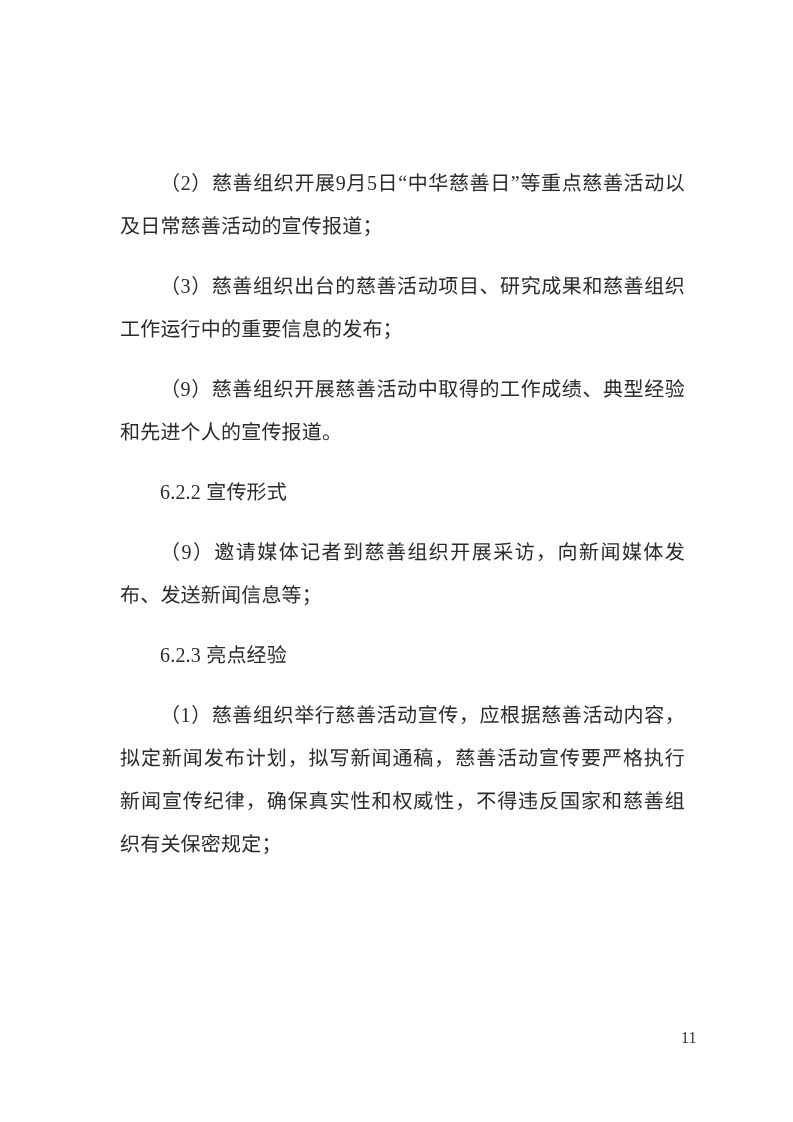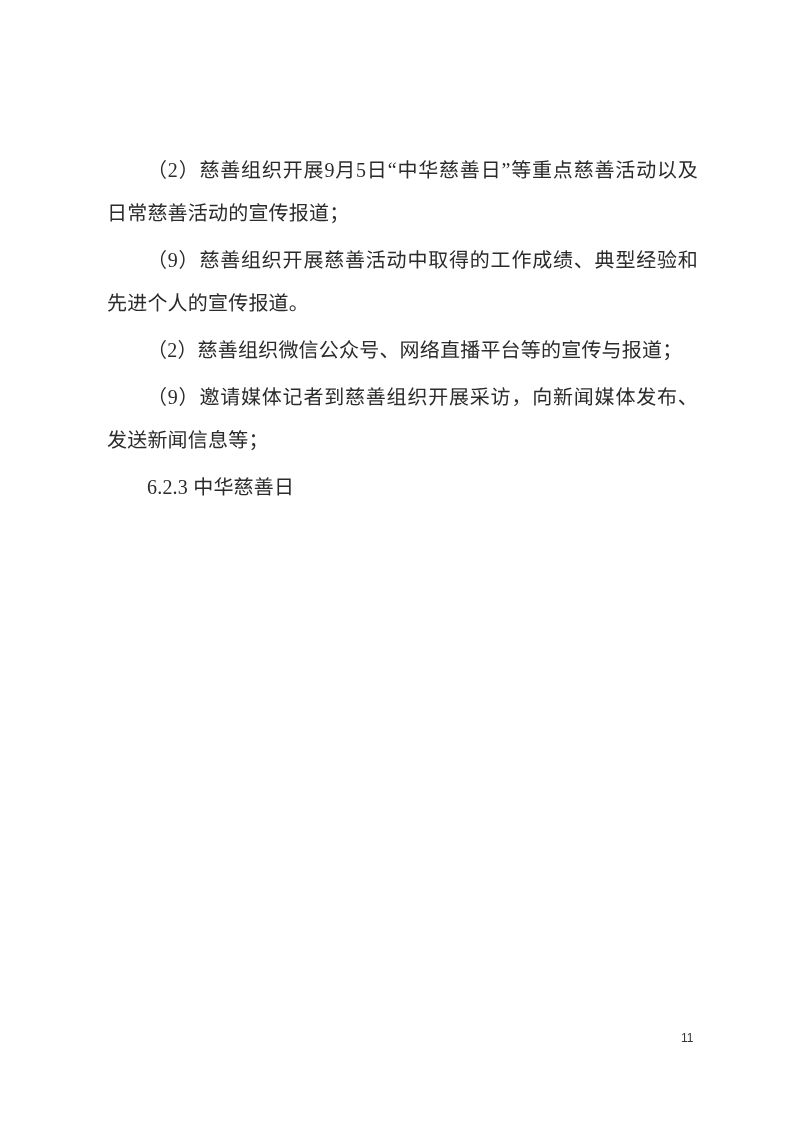--- a/index.html
+++ b/index.html
@@ -15,48 +15,50 @@
     overflow: hidden;
     font-family: "Liberation Serif", "DejaVu Serif", serif;
   }
   .content {
     position: absolute;
     left: 103px;
     top: 145px;
     width: 599px;
   }
   .content p {
-    margin: 4px;
+    margin: 17px;
     padding: 0;
     font-size: 20px;
     line-height: 43px;
     color: #2b2b2b;
     text-align: justify;
     text-justify: inter-ideograph;
     text-indent: 2em;
     letter-spacing: 0.2px;
   }
   .content p.heading {
     text-align: left;
   }
   .page-number {
     position: absolute;
     left: 681px;
     top: 1029px;
-    font-size: 12px;
+    font-size: 16px;
     line-height: 18px;
     color: #333333;
-    font-family: Liberation Sans, sans-serif;
+    font-family: Liberation Serif, serif;
   }
 </style>
 </head>
 <body>
 
 <div class="page">
   <div class="content">
     <p>（2）慈善组织开展9月5日“中华慈善日”等重点慈善活动以及日常慈善活动的宣传报道；</p>
+    <p>（3）慈善组织出台的慈善活动项目、研究成果和慈善组织工作运行中的重要信息的发布；</p>
     <p>（9）慈善组织开展慈善活动中取得的工作成绩、典型经验和先进个人的宣传报道。</p>
-    <p>（2）慈善组织微信公众号、网络直播平台等的宣传与报道；</p>
+    <p class="heading">6.2.2 宣传形式</p>
     <p>（9）邀请媒体记者到慈善组织开展采访，向新闻媒体发布、发送新闻信息等；</p>
-    <p class="heading">6.2.3 中华慈善日</p>
+    <p class="heading">6.2.3 亮点经验</p>
+    <p>（1）慈善组织举行慈善活动宣传，应根据慈善活动内容，拟定新闻发布计划，拟写新闻通稿，慈善活动宣传要严格执行新闻宣传纪律，确保真实性和权威性，不得违反国家和慈善组织有关保密规定；</p>
   </div>
   <div class="page-number">11</div>
 </div>
 
 </body></html>

